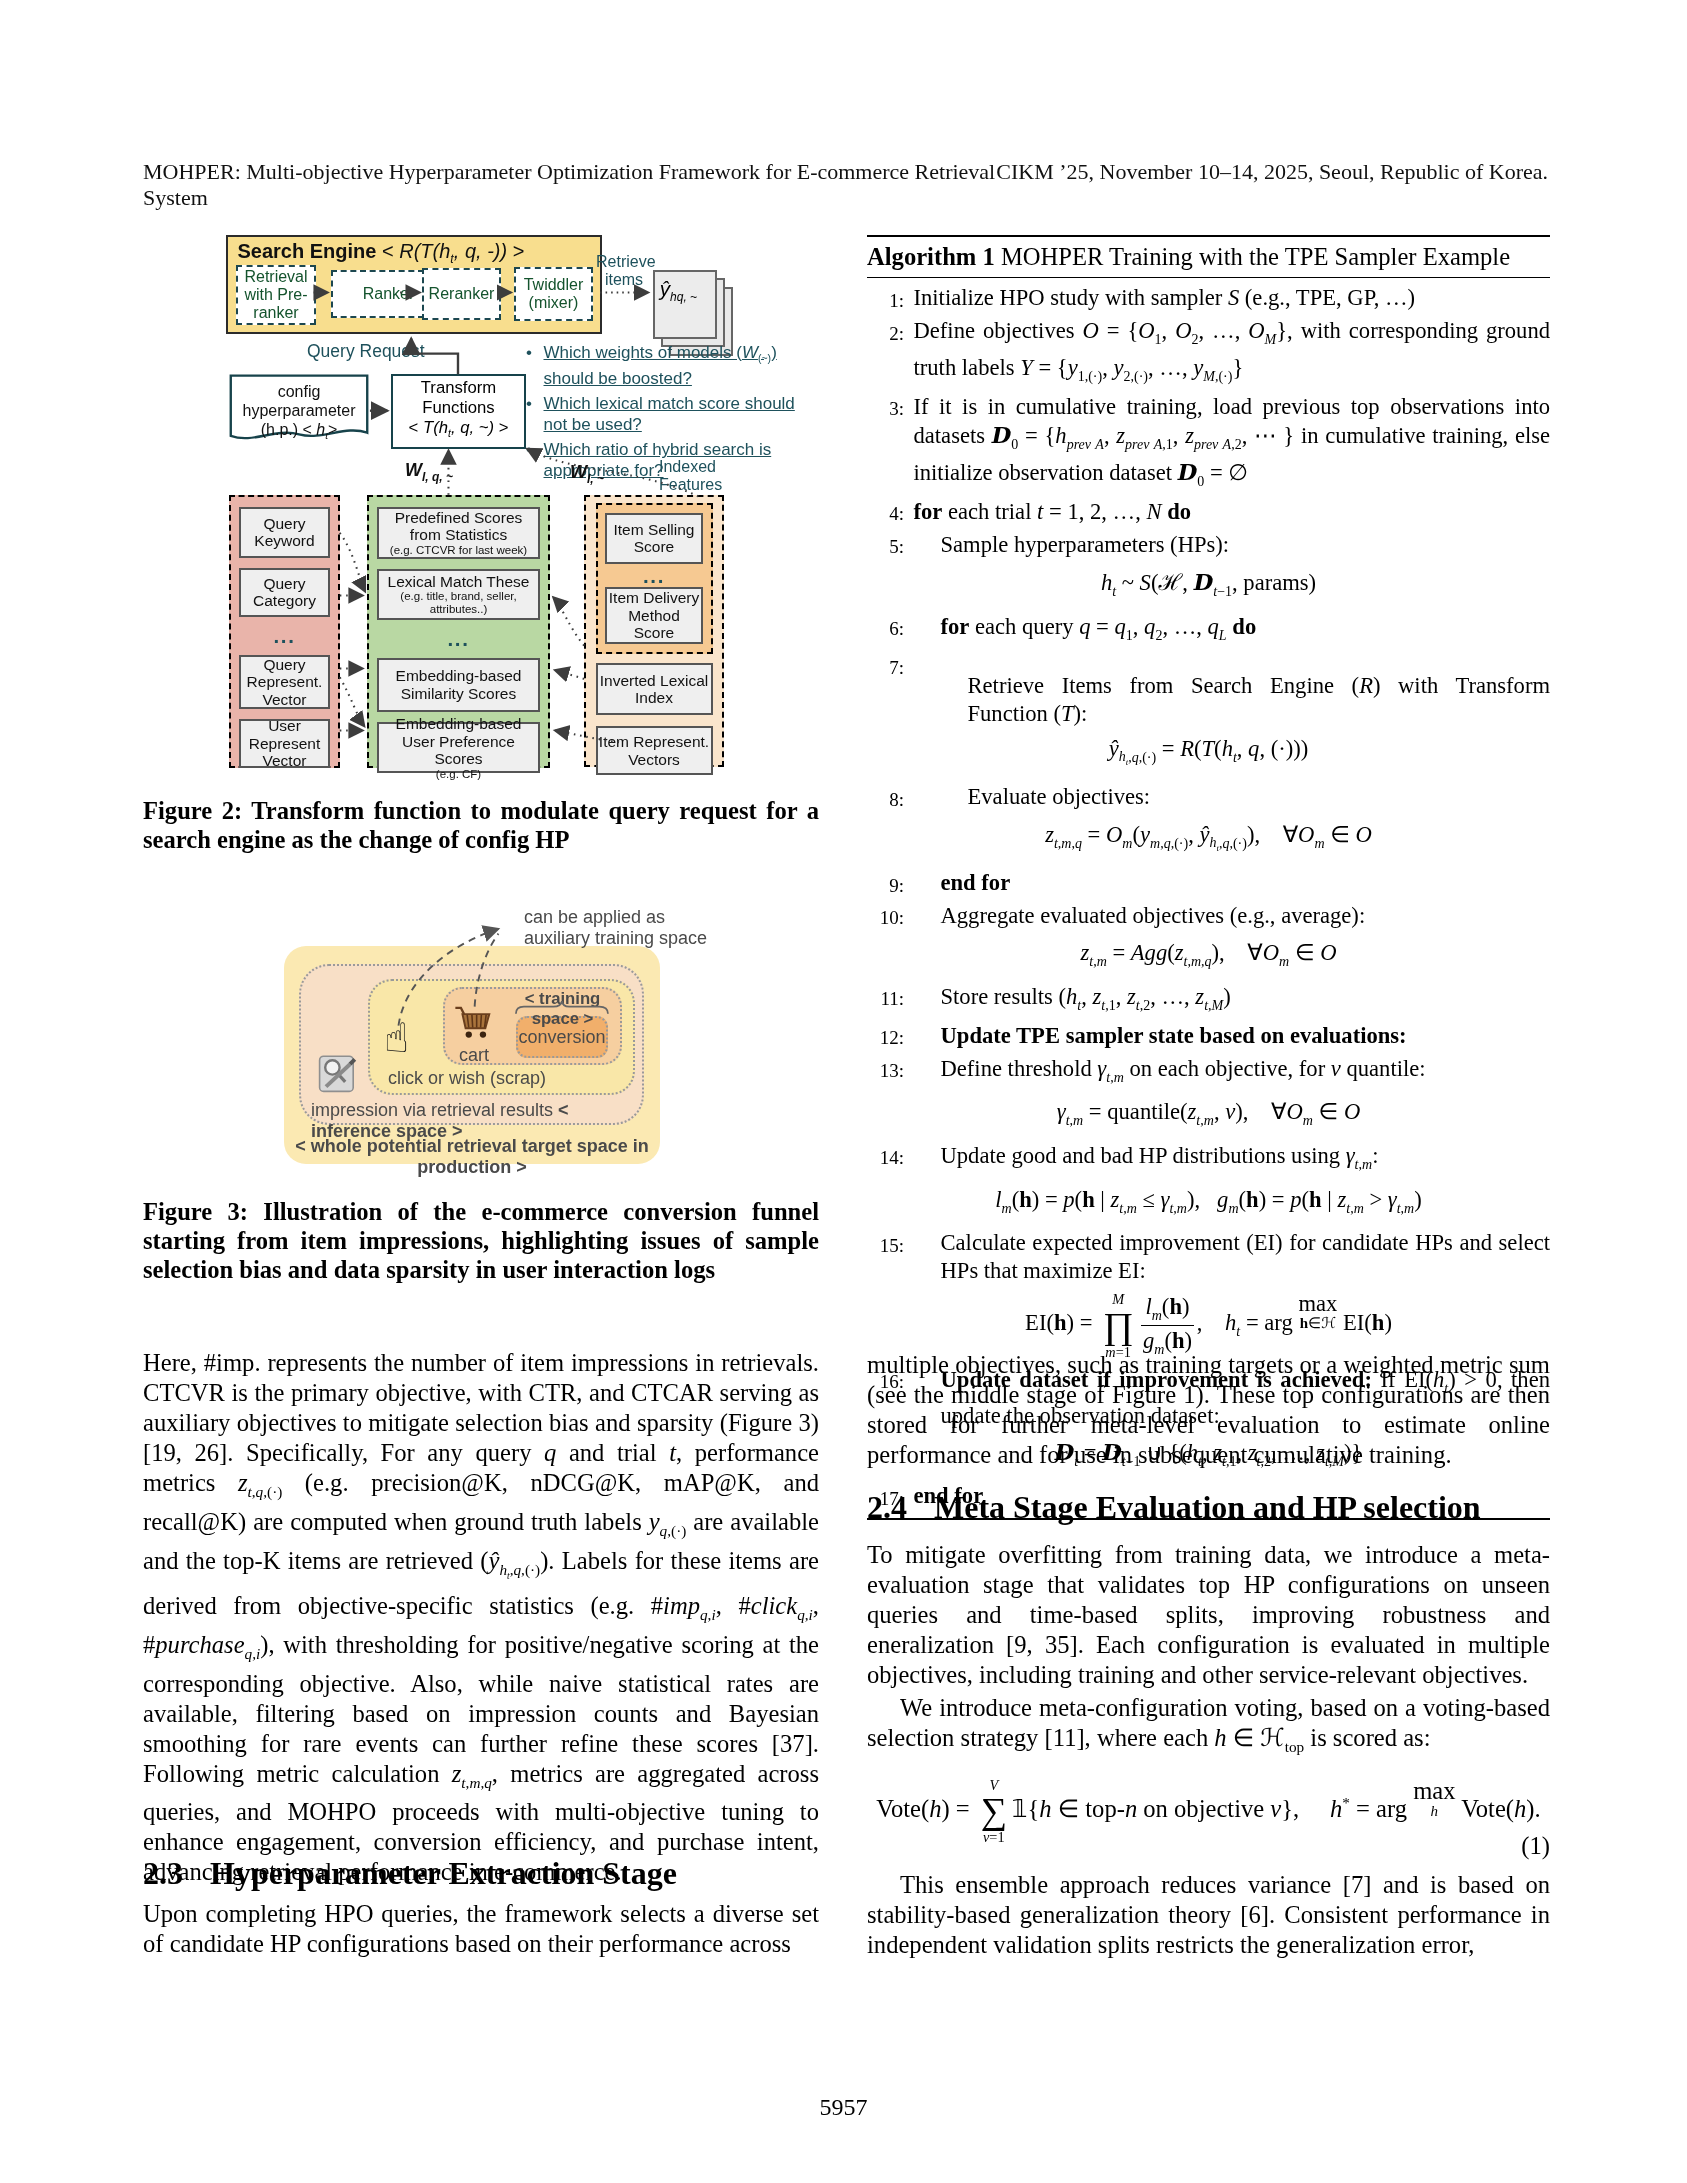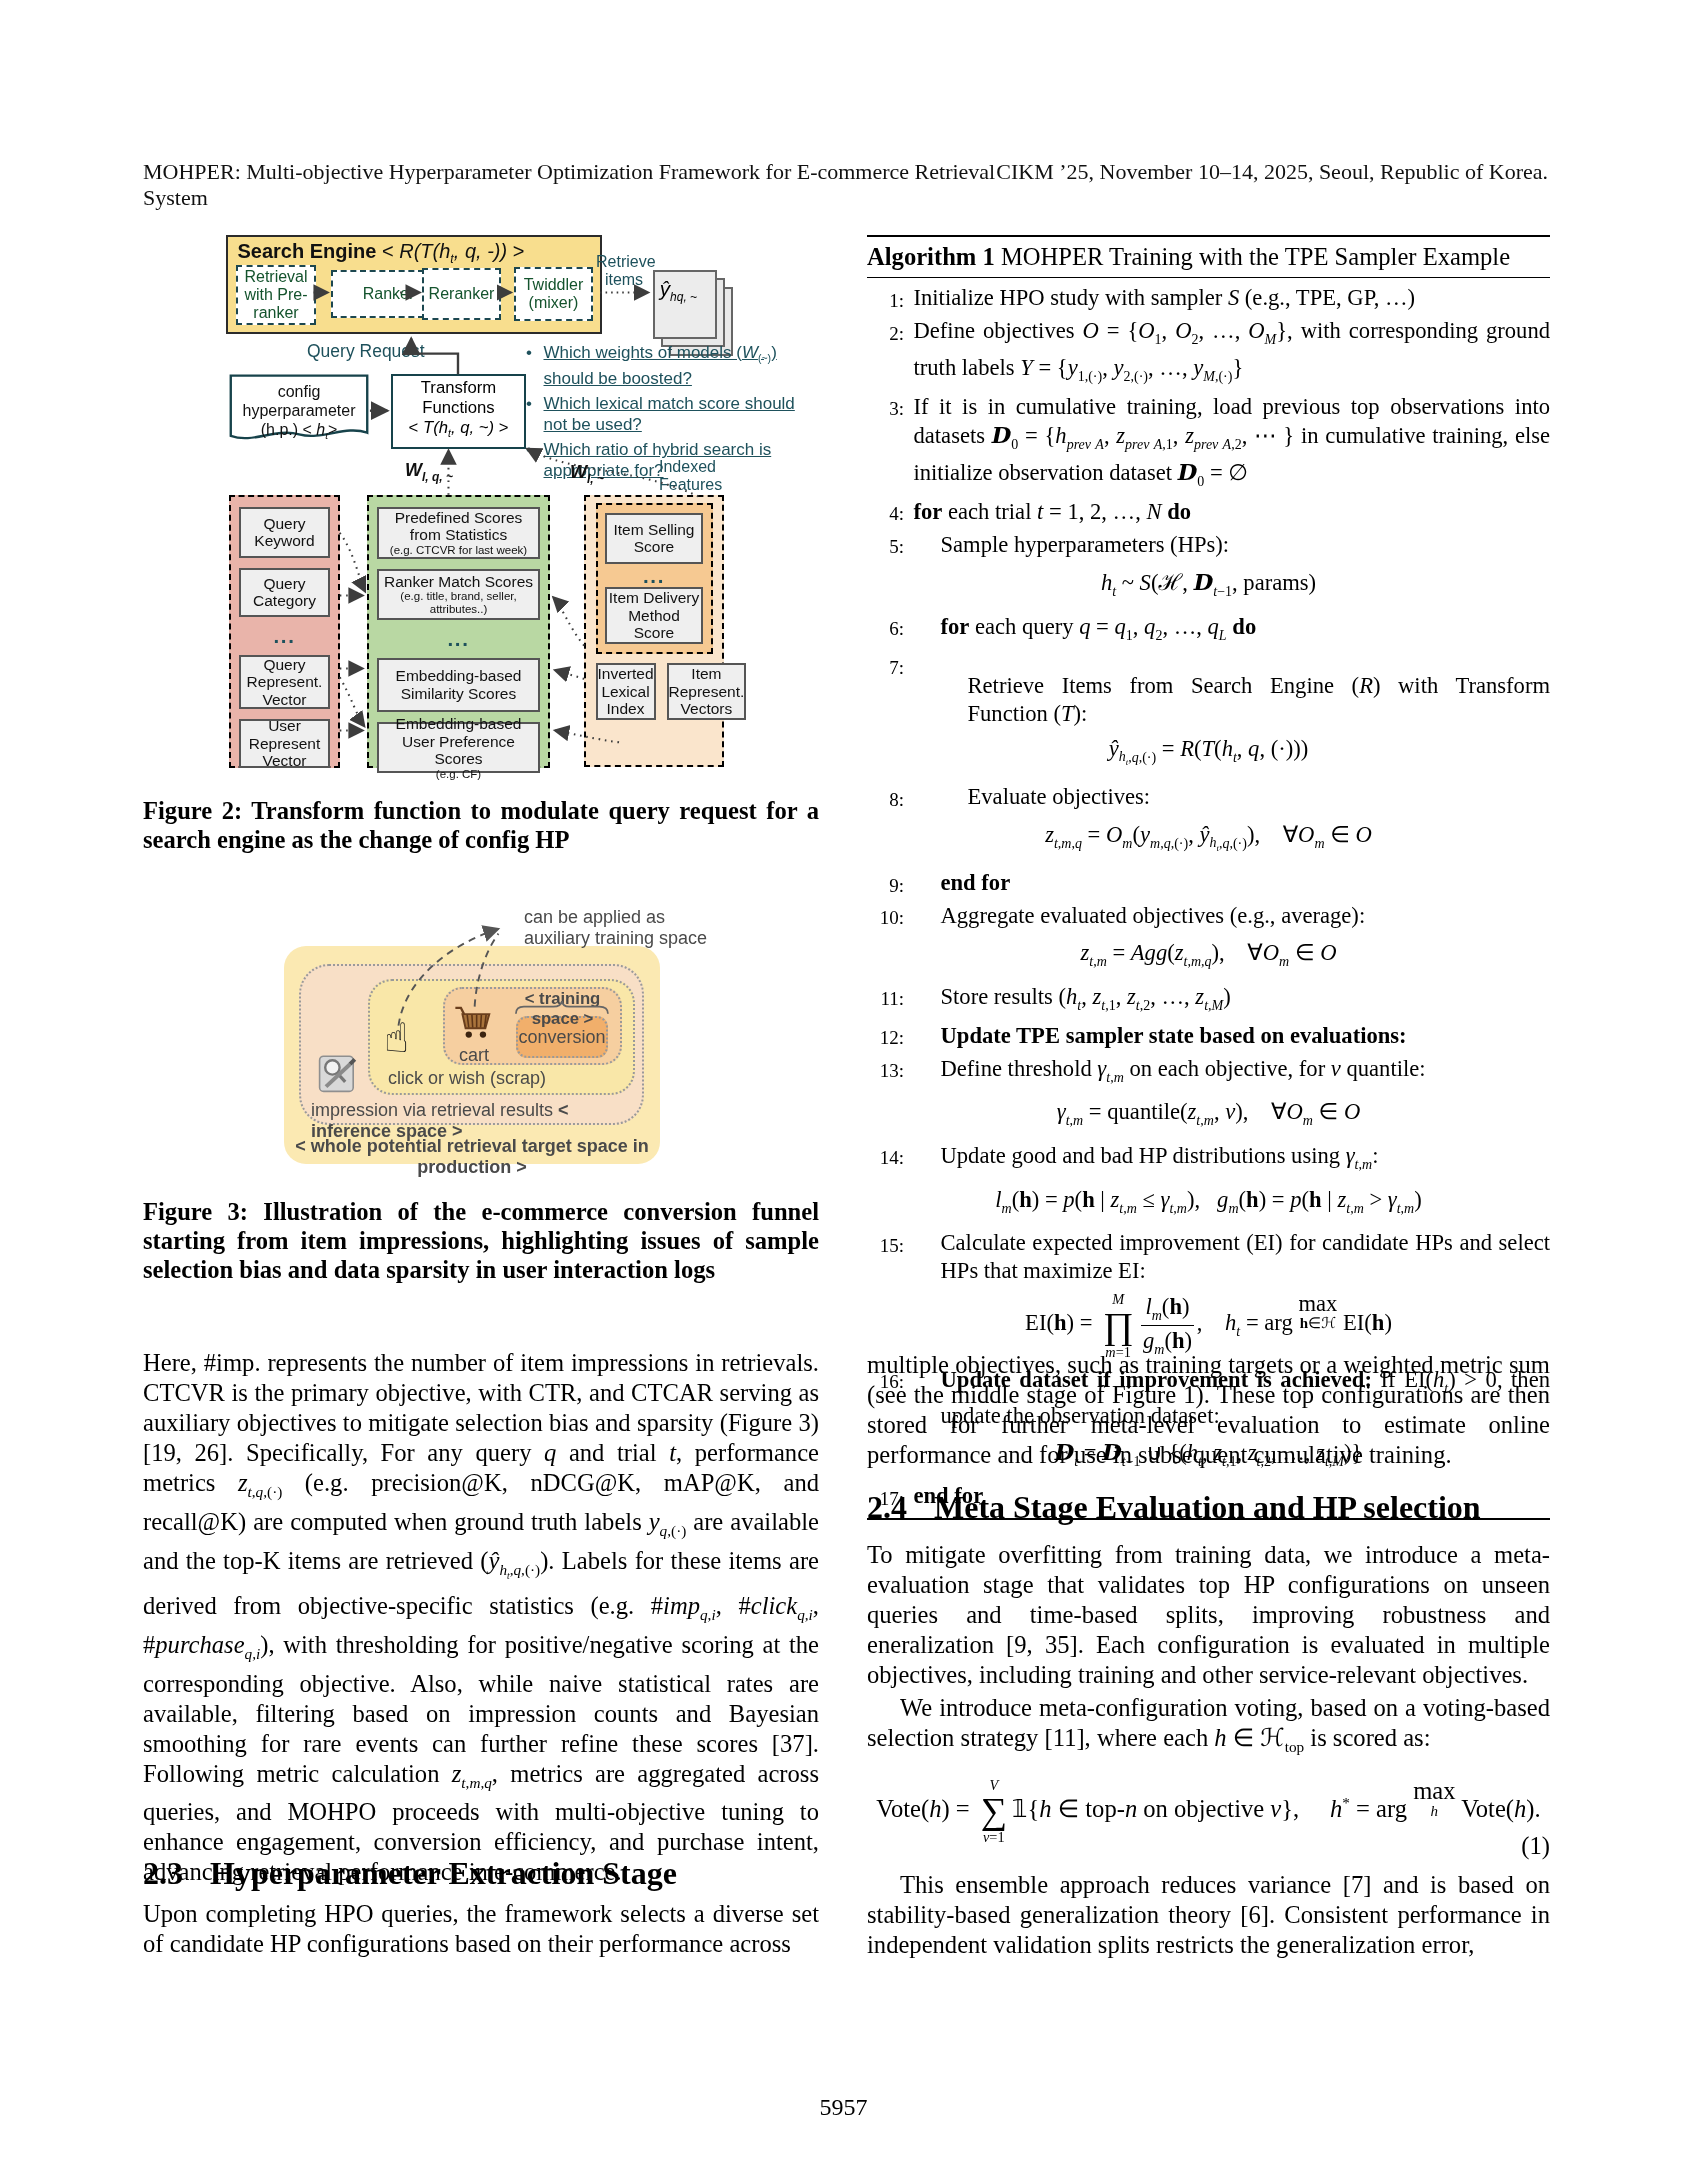--- a/index.html
+++ b/index.html
@@ -150,21 +150,21 @@
           <span>User Represent Vector</span>
         </div>
       </div>
 
     <div class="abs colbox" id="score-col" style="left:224px;top:262px;width:183px;height:273px;background:#b9d8a3;gap:10.3px;">
         <div class="fbox" style="min-height: 52px;">
           <span>Predefined Scores from Statistics</span>
           <span class="sm">(e.g. CTCVR for last week)</span>
         </div>
         <div class="fbox" style="min-height: 51px;">
-          <span>Ranker  Match Scores</span>
+          <span>Lexical  Match These</span>
           <span class="sm">(e.g. title, brand, seller, attributes..)</span>
         </div>
         <div class="dots">...</div>
         <div class="fbox" style="min-height: 54px;">
           <span>Embedding-based Similarity Scores</span>
         </div>
         <div class="fbox" style="min-height: 51px;">
           <span>Embedding-based User Preference Scores</span>
           <span class="sm">(e.g. CF)</span>
         </div>
@@ -173,21 +173,21 @@
     <div class="abs colbox" style="left:441px;top:262px;width:140px;height:272px;background:#fae5cc;padding:5.6px 9.5px;gap:9.5px;">
       <div class="colbox" id="item-col-top" style="position:relative;width:100%;background:#f6c992;border-width:2.4px;padding:8px 7.1px;gap:3.2px;">
           <div class="fbox" style="min-height: 51px;">
             <span>Item Selling Score</span>
           </div>
           <div class="dots">...</div>
           <div class="fbox" style="min-height: 51px;">
             <span>Item Delivery Method Score</span>
           </div>
         </div>
-      <div id="item-col-bottom" style="width:100%;display:flex;flex-direction:row;gap:11px;align-items:center;">
+      <div id="item-col-bottom" style="width:100%;display:flex;flex-direction:column;gap:11px;align-items:center;">
           <div class="fbox" style="min-height: 52px;">
             <span>Inverted Lexical Index</span>
           </div>
           <div class="fbox" style="min-height: 49px;">
             <span>Item Represent. Vectors</span>
           </div>
         </div>
     </div>
 
     <svg class="abs" style="left:0;top:0;pointer-events:none;" width="676" height="549" viewBox="0 0 852 692">

